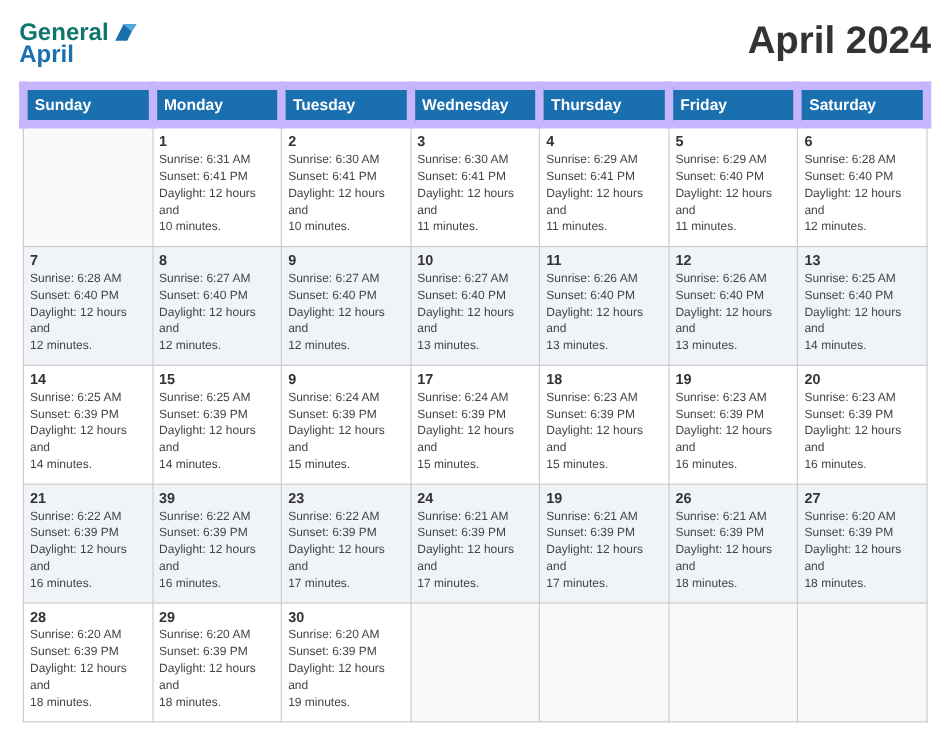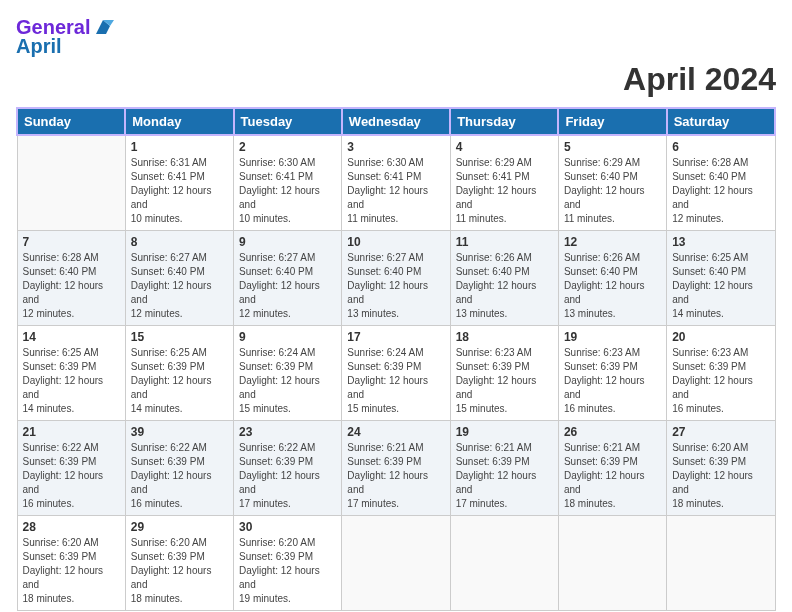--- a/index.html
+++ b/index.html
@@ -28,40 +28,39 @@
       align-items: center;
     }
     .title-block {
       text-align: right;
     }
     .month-year {
       font-size: 32px;
       font-weight: bold;
       color: #333;
       line-height: 1.1;
-      margin-top: 46px;
     }
     .location {
       font-size: 14px;
       color: #555;
     }
     .calendar {
       flex: 1;
       border: 1px solid #ccc;
       border-collapse: collapse;
       width: 100%;
       table-layout: fixed;
     }
     .calendar th {
       background-color: #1a6faf;
       color: #fff;
       text-align: left;
       padding: 5px 6px;
       font-size: 13px;
-      border: 2px solid #c4b5fd;
+      border: 7px solid #c4b5fd;
     }
     .calendar td {
       border: 1px solid #ccc;
       vertical-align: top;
       padding: 4px 5px;
       font-size: 10.5px;
       color: #333;
       background: #fff;
     }
     .calendar td.empty {
@@ -83,21 +82,21 @@
     }
   </style>
 </head>
 <body>
 
 <div class="container">
   <div class="header">
     <div class="logo">
       <div>
         <div style="display:flex;align-items:center;">
-          <span style="font-size:20px;font-weight:bold;color:#6d28d9;">General</span>
+          <span style="font-size:20px;font-weight:bold;color:#0f766e;">General</span>
           <svg width="22" height="22" viewBox="0 0 22 22" style="margin-left:2px;margin-top:-2px;">
             <polygon points="4,18 11,4 18,10 14,18" fill="#1a6faf"></polygon>
             <polygon points="11,4 18,10 22,4" fill="#4fa8e0"></polygon>
           </svg>
         </div>
         <div style="font-size:20px;font-weight:bold;color:#1a6faf;margin-top:-4px;">April</div>
       </div>
     </div>
     <div class="title-block">
       <div class="month-year">April 2024</div>

